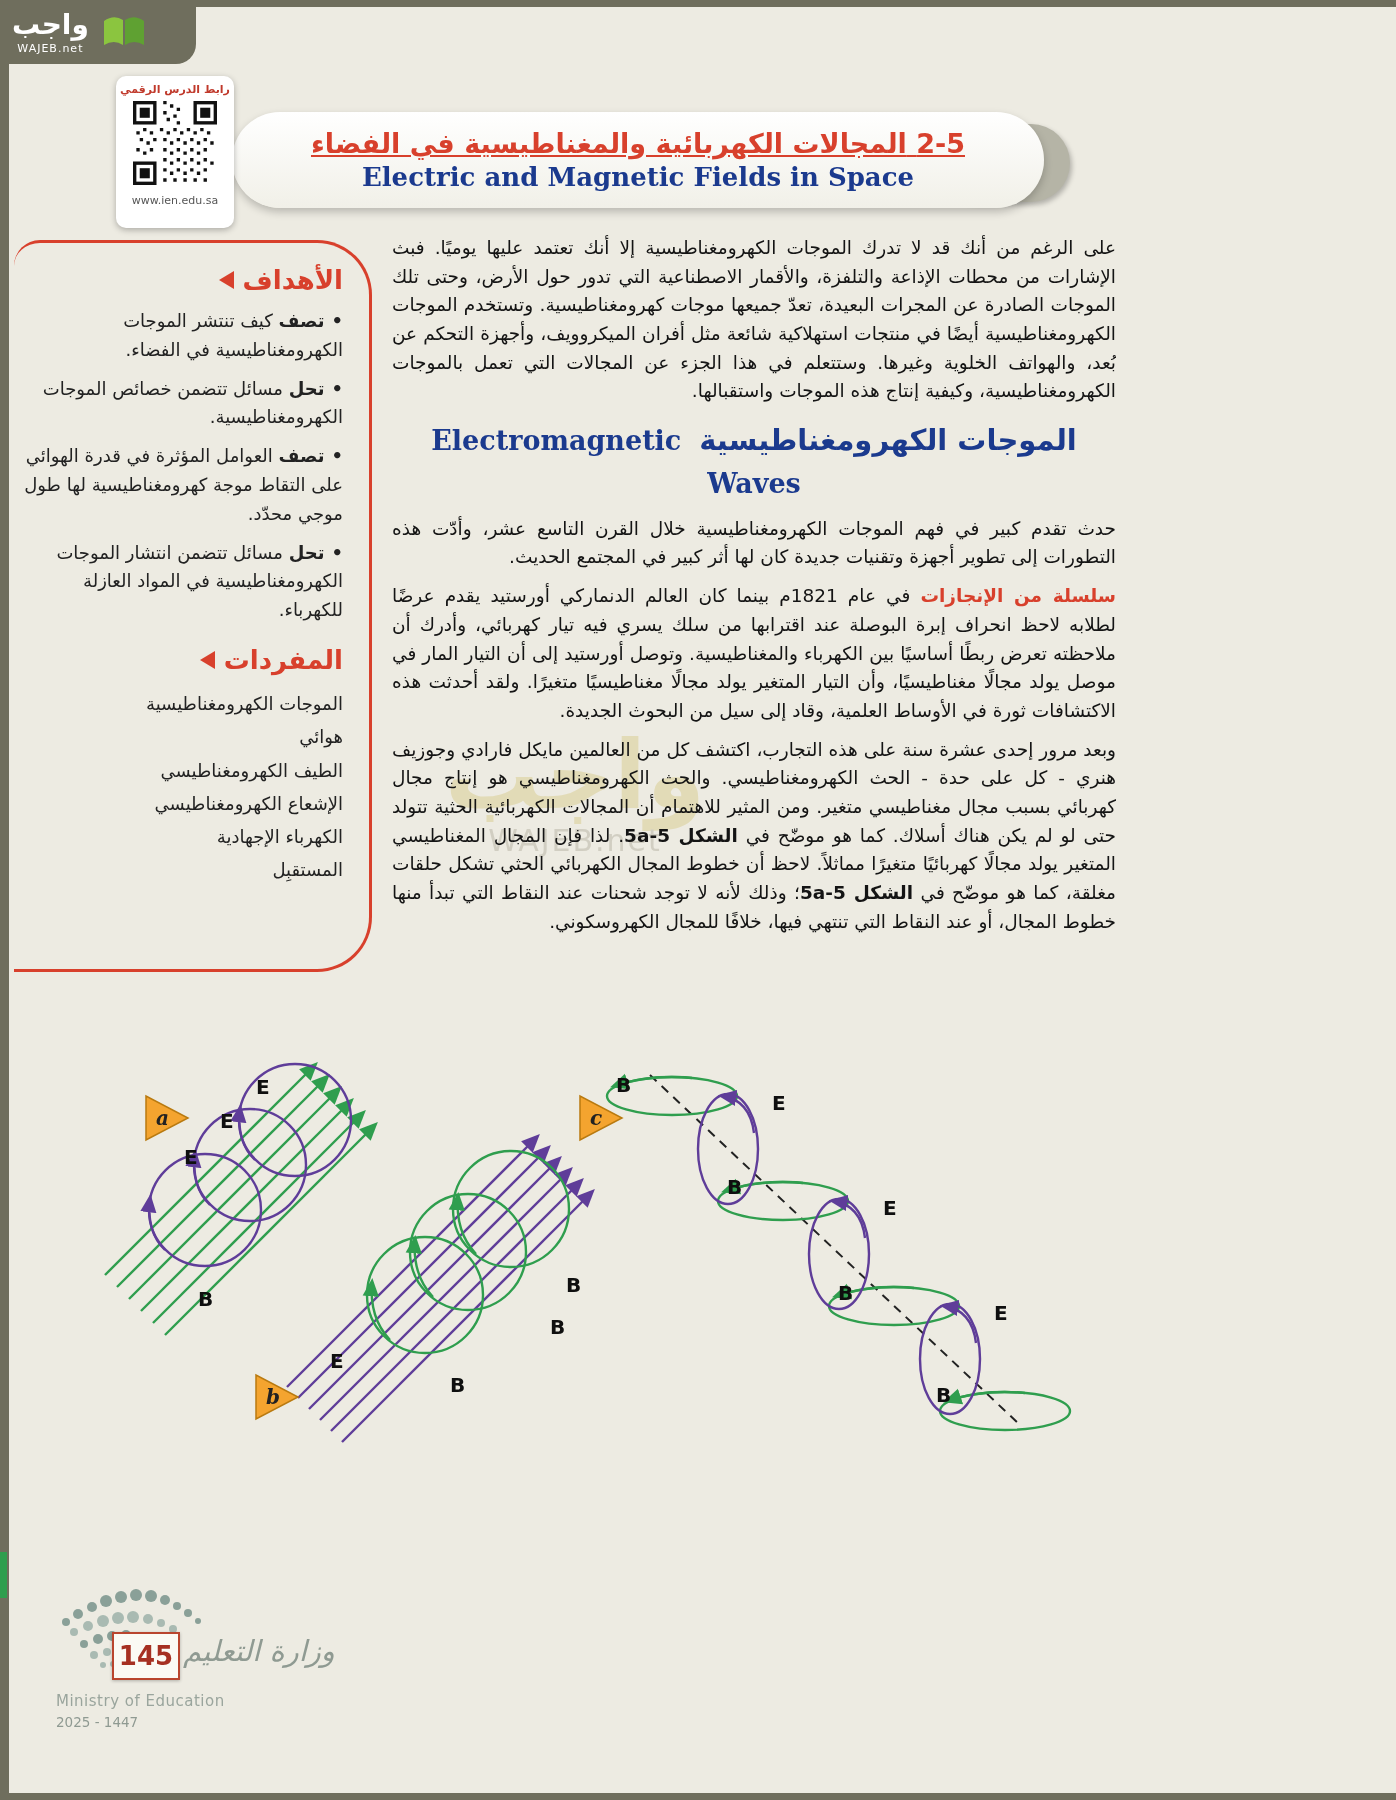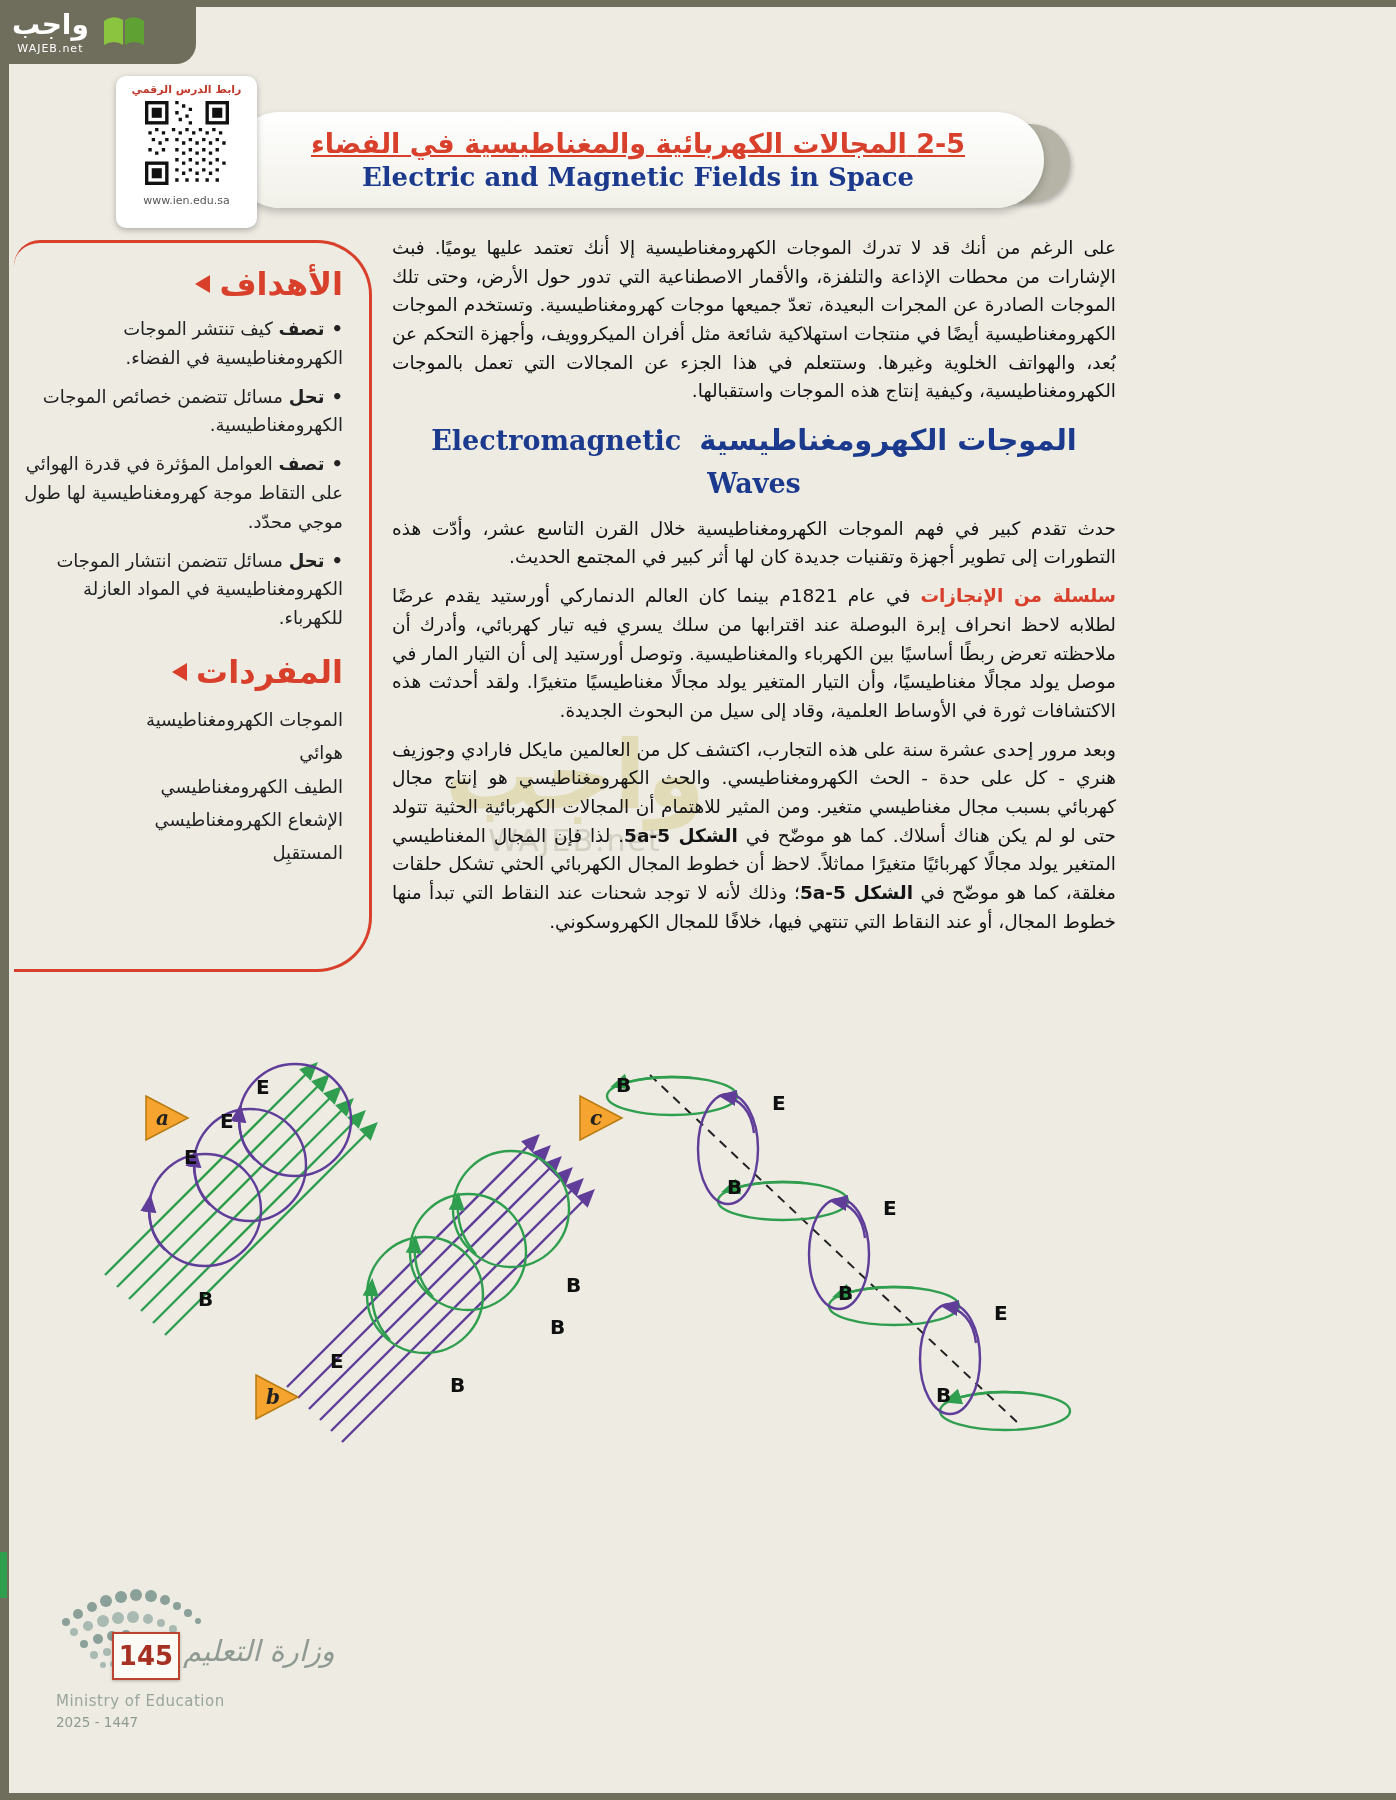--- a/index.html
+++ b/index.html
@@ -13,42 +13,42 @@
 
   
   .wajeb{position:absolute;left:0;top:0;width:196px;height:64px;background:#6f6e5d;
          border-bottom-right-radius:20px;display:flex;align-items:center;gap:12px;
          padding:4px 12px;box-sizing:border-box;z-index:6;}
   .wajeb-text{color:#fff;text-align:center;line-height:1;}
   .wajeb-ar{font-size:28px;font-weight:bold;}
   .wajeb-net{font-size:11px;letter-spacing:1px;margin-top:4px;}
 
   
-  .qr-box{position:absolute;left:116px;top:76px;width:141px;height:152px;background:#fff;
+  .qr-box{position:absolute;left:116px;top:76px;width:118px;height:152px;background:#fff;
           border-radius:10px;box-shadow:0 2px 6px rgba(0,0,0,.28);display:flex;
           flex-direction:column;align-items:center;padding:7px 6px;box-sizing:border-box;z-index:5;}
   .qr-title{color:#c0392b;font-size:11px;font-weight:bold;white-space:nowrap;}
   .qr-url{color:#555;font-size:11px;margin-top:9px;}
 
   
   .banner-cap{position:absolute;left:938px;top:124px;width:132px;height:78px;background:#b5b4a6;
               border-radius:39px;box-shadow:2px 3px 5px rgba(0,0,0,.25);z-index:2;}
   .banner{position:absolute;left:232px;top:112px;width:812px;height:96px;
           background:linear-gradient(#ffffff,#f1f0e8);border-radius:48px;
           box-shadow:0 4px 8px rgba(0,0,0,.22);display:flex;flex-direction:column;
           align-items:center;justify-content:center;z-index:3;}
   .banner-ar{color:#d8402c;font-size:27px;font-weight:bold;direction:rtl;text-decoration:underline;}
   .banner-en{color:#1b3a8e;font-size:26px;font-weight:bold;font-family:"DejaVu Serif",serif;margin-top:3px;}
 
   
   .sidebar{position:absolute;left:14px;top:240px;width:358px;height:732px;
            border-top:3px solid #d8402c;border-right:3px solid #d8402c;border-bottom:3px solid #d8402c;
            border-top-right-radius:55px;border-bottom-right-radius:55px;border-top-left-radius:26px;
            direction:rtl;padding:18px 26px 0 8px;box-sizing:border-box;z-index:2;}
-  .sb-title{display:flex;align-items:center;gap:9px;color:#d8402c;font-size:32px;font-weight:bold;margin:4px 0 12px;}
+  .sb-title{display:flex;align-items:center;gap:9px;color:#d8402c;font-size:26px;font-weight:bold;margin:4px 0 12px;}
   .sb-tri{width:0;height:0;border-top:9px solid transparent;border-bottom:9px solid transparent;
           border-right:15px solid #d8402c;}
   .sb-item{font-size:18px;color:#222;line-height:1.6;margin-bottom:10px;text-align:right;}
   .sb-item .bullet{margin-left:7px;font-weight:bold;}
   .vocab-item{font-size:18px;color:#222;line-height:1.85;text-align:right;}
 
   
   .main{position:absolute;left:392px;top:234px;width:724px;max-height:838px;overflow:hidden;
         direction:rtl;text-align:justify;font-size:18.5px;line-height:1.55;color:#141414;z-index:1;}
   .main p{margin:0 0 10px;}
@@ -152,20 +152,21 @@
     </div>
 
     <div class="sb-title" style="margin-top:20px">
       <span>المفردات</span>
       <span class="sb-tri"></span>
     </div>
     <div class="vocab-item">الموجات الكهرومغناطيسية</div>
     <div class="vocab-item">هوائي</div>
     <div class="vocab-item">الطيف الكهرومغناطيسي</div>
     <div class="vocab-item">الإشعاع الكهرومغناطيسي</div>
+    <div class="vocab-item">الكهرباء الإجهادية</div>
     <div class="vocab-item">المستقبِل</div>
   </div>
 
   <div class="watermark">
     <div class="wm-ar">واجب</div>
     <div class="wm-net">WAJEB.net</div>
   </div>
 
   <div class="main">
     <p>على الرغم من أنك قد لا تدرك الموجات الكهرومغناطيسية إلا أنك تعتمد عليها يوميًا. فبث الإشارات من محطات الإذاعة والتلفزة، والأقمار الاصطناعية التي تدور حول الأرض، وحتى تلك الموجات الصادرة عن المجرات البعيدة، تعدّ جميعها موجات كهرومغناطيسية. وتستخدم الموجات الكهرومغناطيسية أيضًا في منتجات استهلاكية شائعة مثل أفران الميكروويف، وأجهزة التحكم عن بُعد، والهواتف الخلوية وغيرها. وستتعلم في هذا الجزء عن المجالات التي تعمل بالموجات الكهرومغناطيسية، وكيفية إنتاج هذه الموجات واستقبالها.</p>

